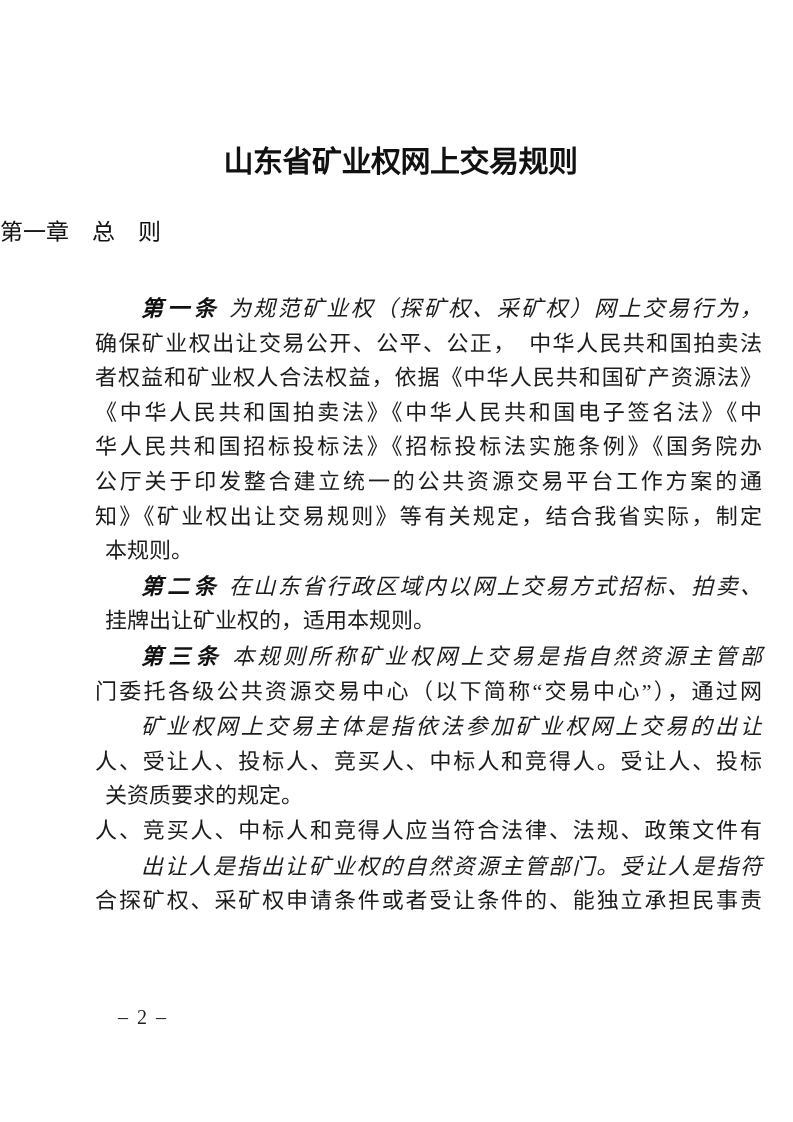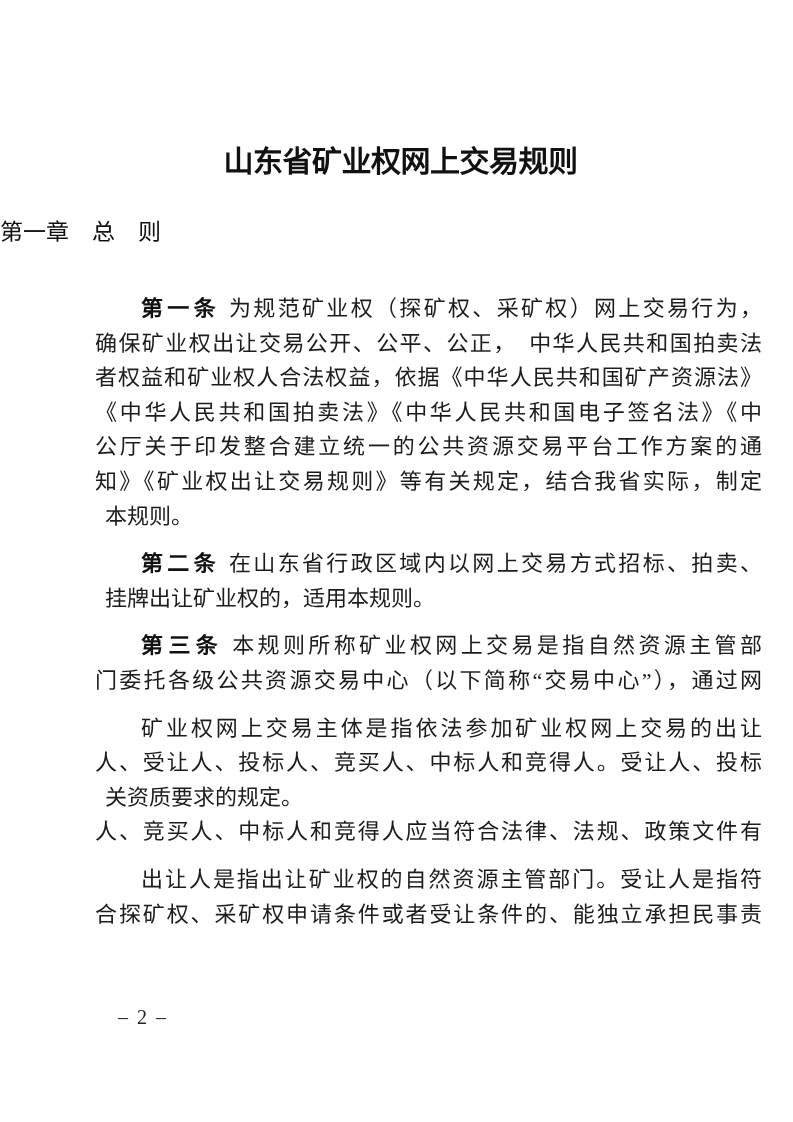--- a/index.html
+++ b/index.html
@@ -56,23 +56,24 @@
     text-align: justify;
     text-align-last: justify;
     text-justify: inter-ideograph;
   }
   .line.end {
     text-align-last: left;
     margin-left: 10px;
   }
   .line.ind {
     text-indent: 46px;
+    font-style: italic;
   }
   .line.par {
-    margin-top: 13px;
+    margin-top: 1px;
   }
   .line b.art {
     font-family: "Liberation Sans", sans-serif;
     font-weight: 700;
     letter-spacing: 2px;
     margin-right: 9px;
     color: #111;
   }
   .page-number {
     position: absolute;
@@ -97,20 +98,21 @@
   <div class="body-text">
 
     <div class="line ind"><b class="art">第一条</b><span>为规范矿业权（探矿权、采矿权）网上交易行为，</span></div>
 
     <div class="line"><span>确保矿业权出让交易公开、公平、公正，　中华人民共和国拍卖法</span></div>
 
     <div class="line"><span>者权益和矿业权人合法权益，依据《中华人民共和国矿产资源法》</span></div>
 
     <div class="line"><span>《中华人民共和国拍卖法》《中华人民共和国电子签名法》《中</span></div>
 
+    <div class="line"><span>华人民共和国招标投标法》《招标投标法实施条例》《国务院办</span></div>
 
     <div class="line"><span>公厅关于印发整合建立统一的公共资源交易平台工作方案的通</span></div>
 
     <div class="line"><span>知》《矿业权出让交易规则》等有关规定，结合我省实际，制定</span></div>
 
     <div class="line end"><span>本规则。</span></div>
 
     <div class="line ind par"><b class="art">第二条</b><span>在山东省行政区域内以网上交易方式招标、拍卖、</span></div>
 
     <div class="line end"><span>挂牌出让矿业权的，适用本规则。</span></div>

